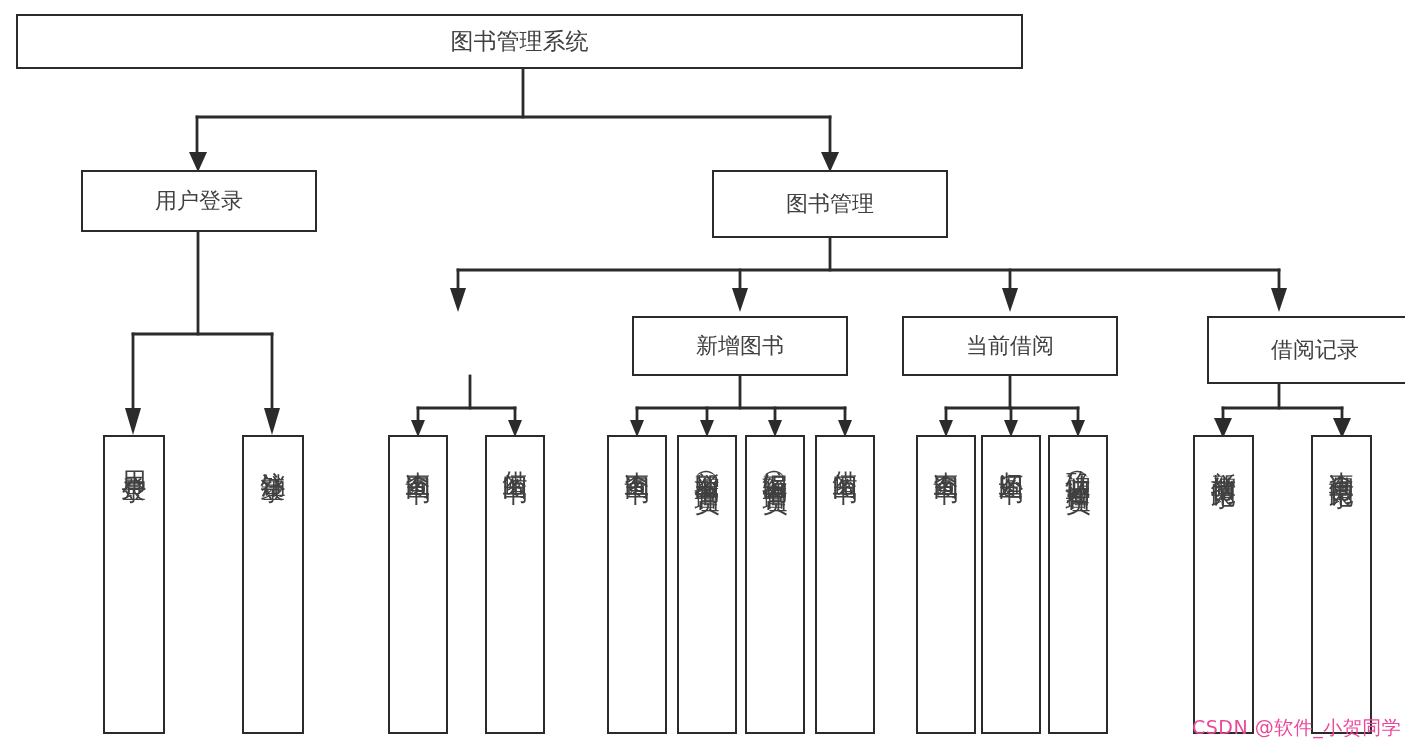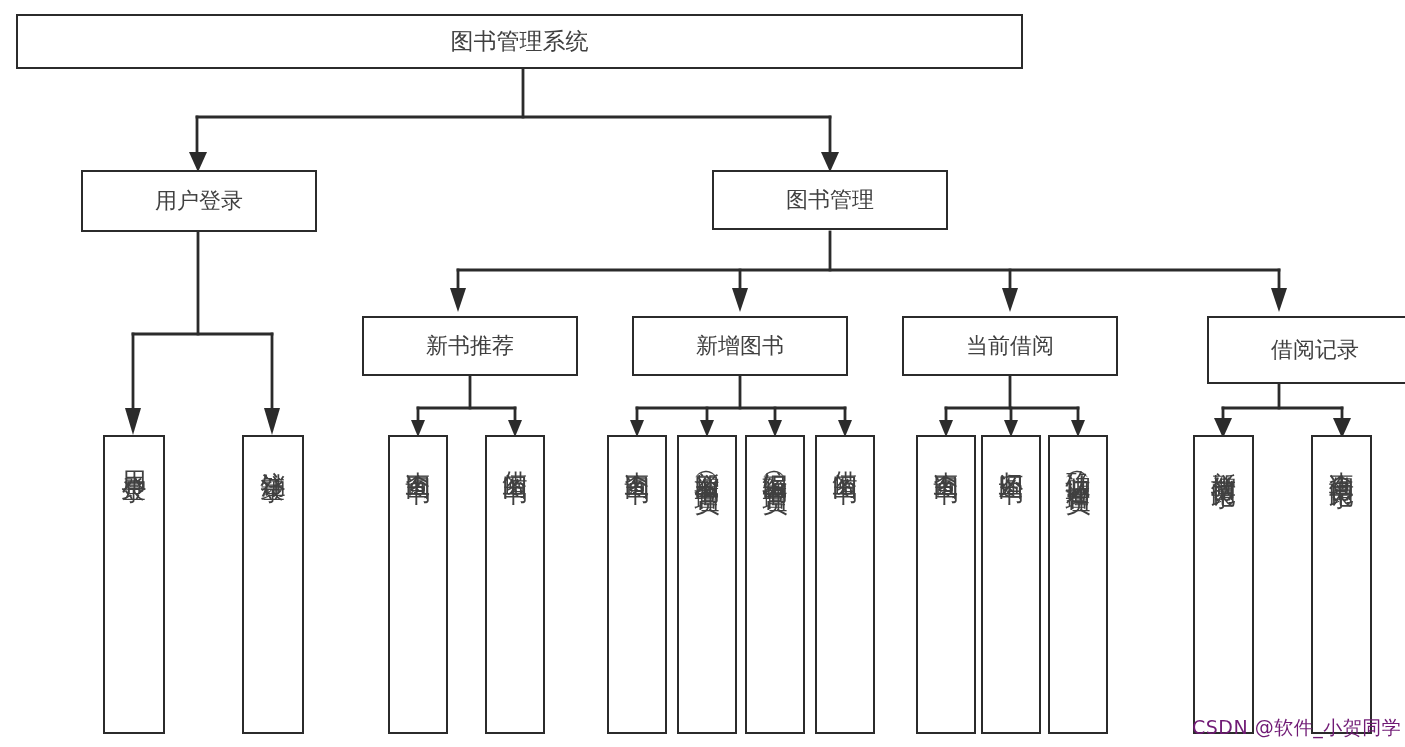--- a/index.html
+++ b/index.html
@@ -57,21 +57,21 @@
     writing-mode: vertical-rl;
     text-orientation: upright;
     font-size: 25px;
     letter-spacing: 3px;
     line-height: 1;
     white-space: nowrap;
   }
   .watermark {
     position: absolute;
     font-size: 19px;
-    color: #701a75;
+    color: #ec4899;
     white-space: nowrap;
     letter-spacing: 0.5px;
   }
 </style>
 </head>
 <body>
 
 <div id="canvas">
 
   <svg id="edges" viewBox="0 0 1405 747" width="1405" height="747" xmlns="http://www.w3.org/2000/svg">
@@ -156,27 +156,24 @@
     </g>
   </svg>
 
   <div class="node root horizontal" style="left:16px; top:14px; width:1007px; height:55px;">
     <span class="label">图书管理系统</span>
   </div>
 
   <div class="node horizontal" style="left:81px; top:170px; width:236px; height:62px;">
     <span class="label">用户登录</span>
   </div>
-  <div class="node horizontal" style="left:712px; top:170px; width:236px; height:60px;">
+  <div class="node horizontal" style="left:712px; top:170px; width:236px; height:68px;">
     <span class="label">图书管理</span>
   </div>
 
-  <div class="node horizontal" style="left:362px; top:316px; width:216px; height:60px;">
-    <span class="label">新书推荐</span>
-  </div>
   <div class="node horizontal" style="left:632px; top:316px; width:216px; height:60px;">
     <span class="label">新增图书</span>
   </div>
   <div class="node horizontal" style="left:902px; top:316px; width:216px; height:60px;">
     <span class="label">当前借阅</span>
   </div>
   <div class="node horizontal" style="left:1172px; top:316px; width:216px; height:68px;margin-left:35px;">
     <span class="label">借阅记录</span>
   </div>
 

